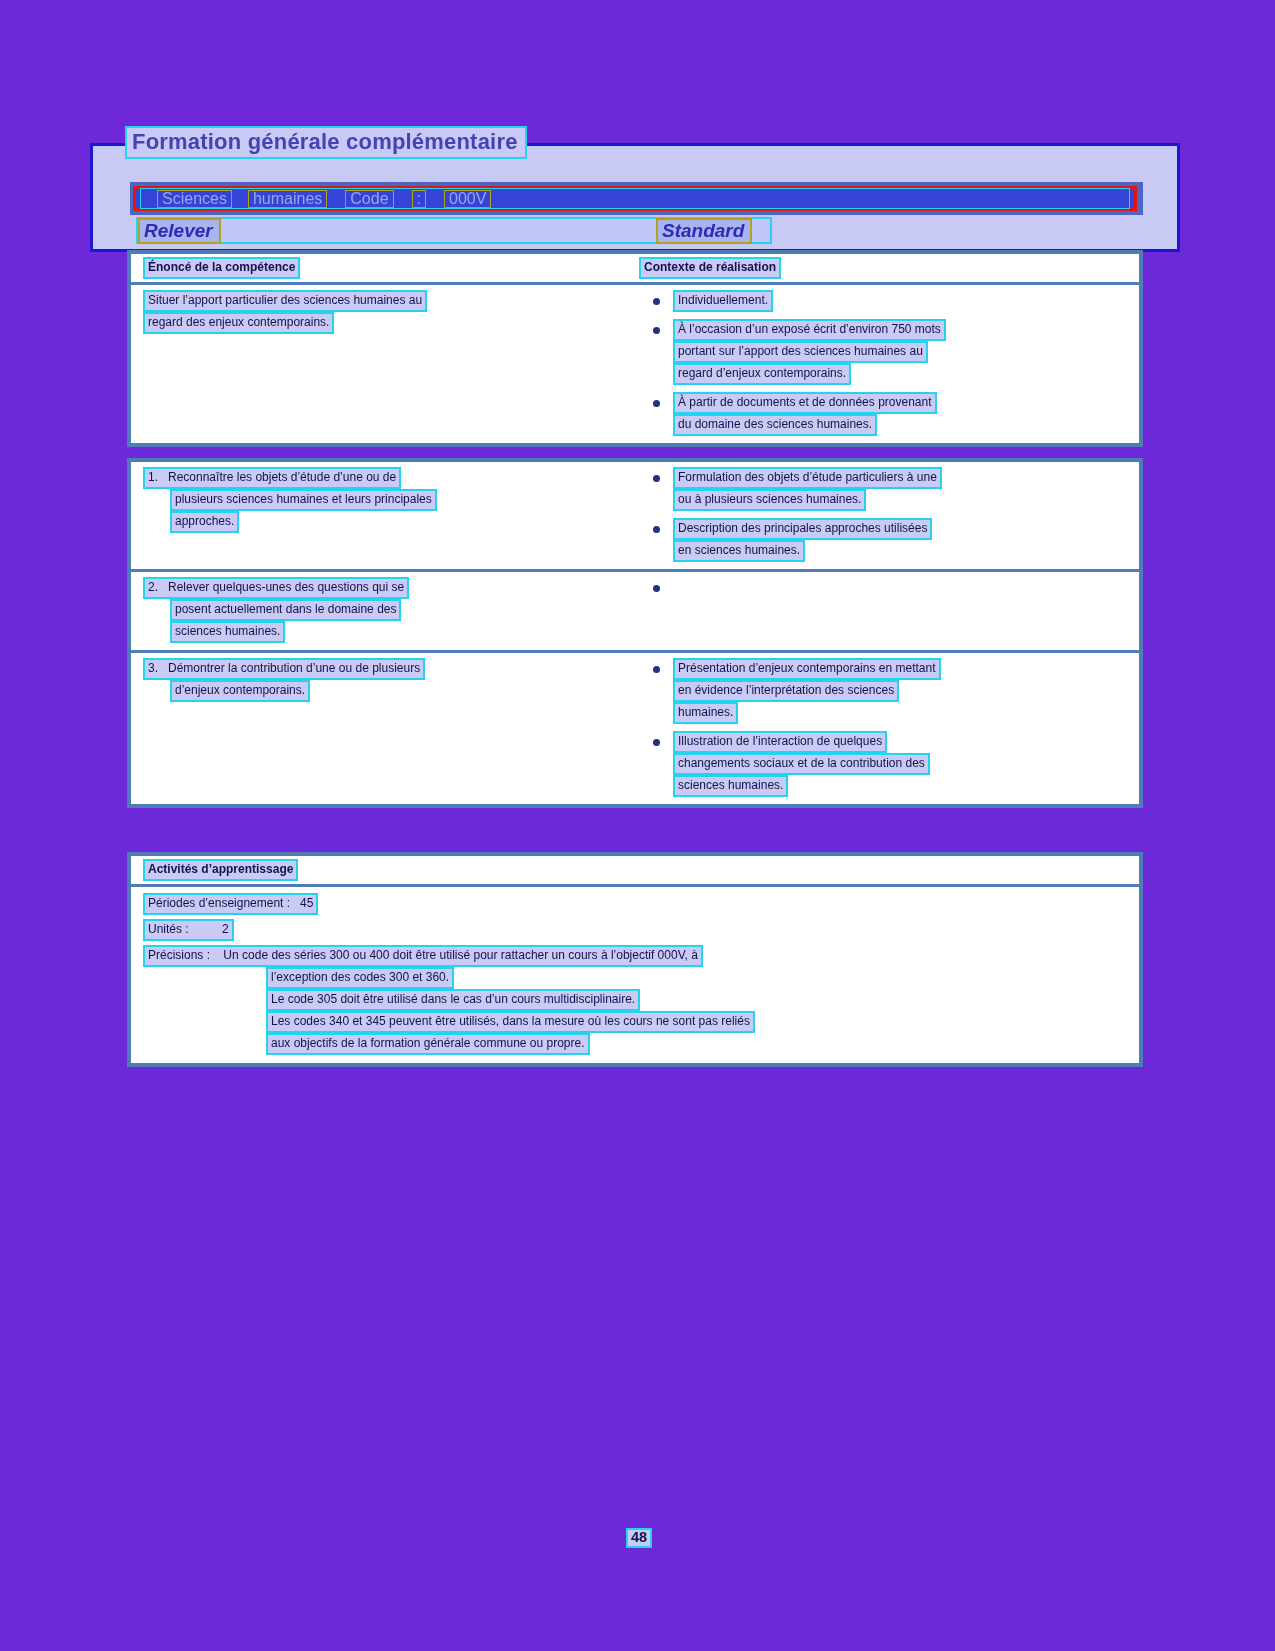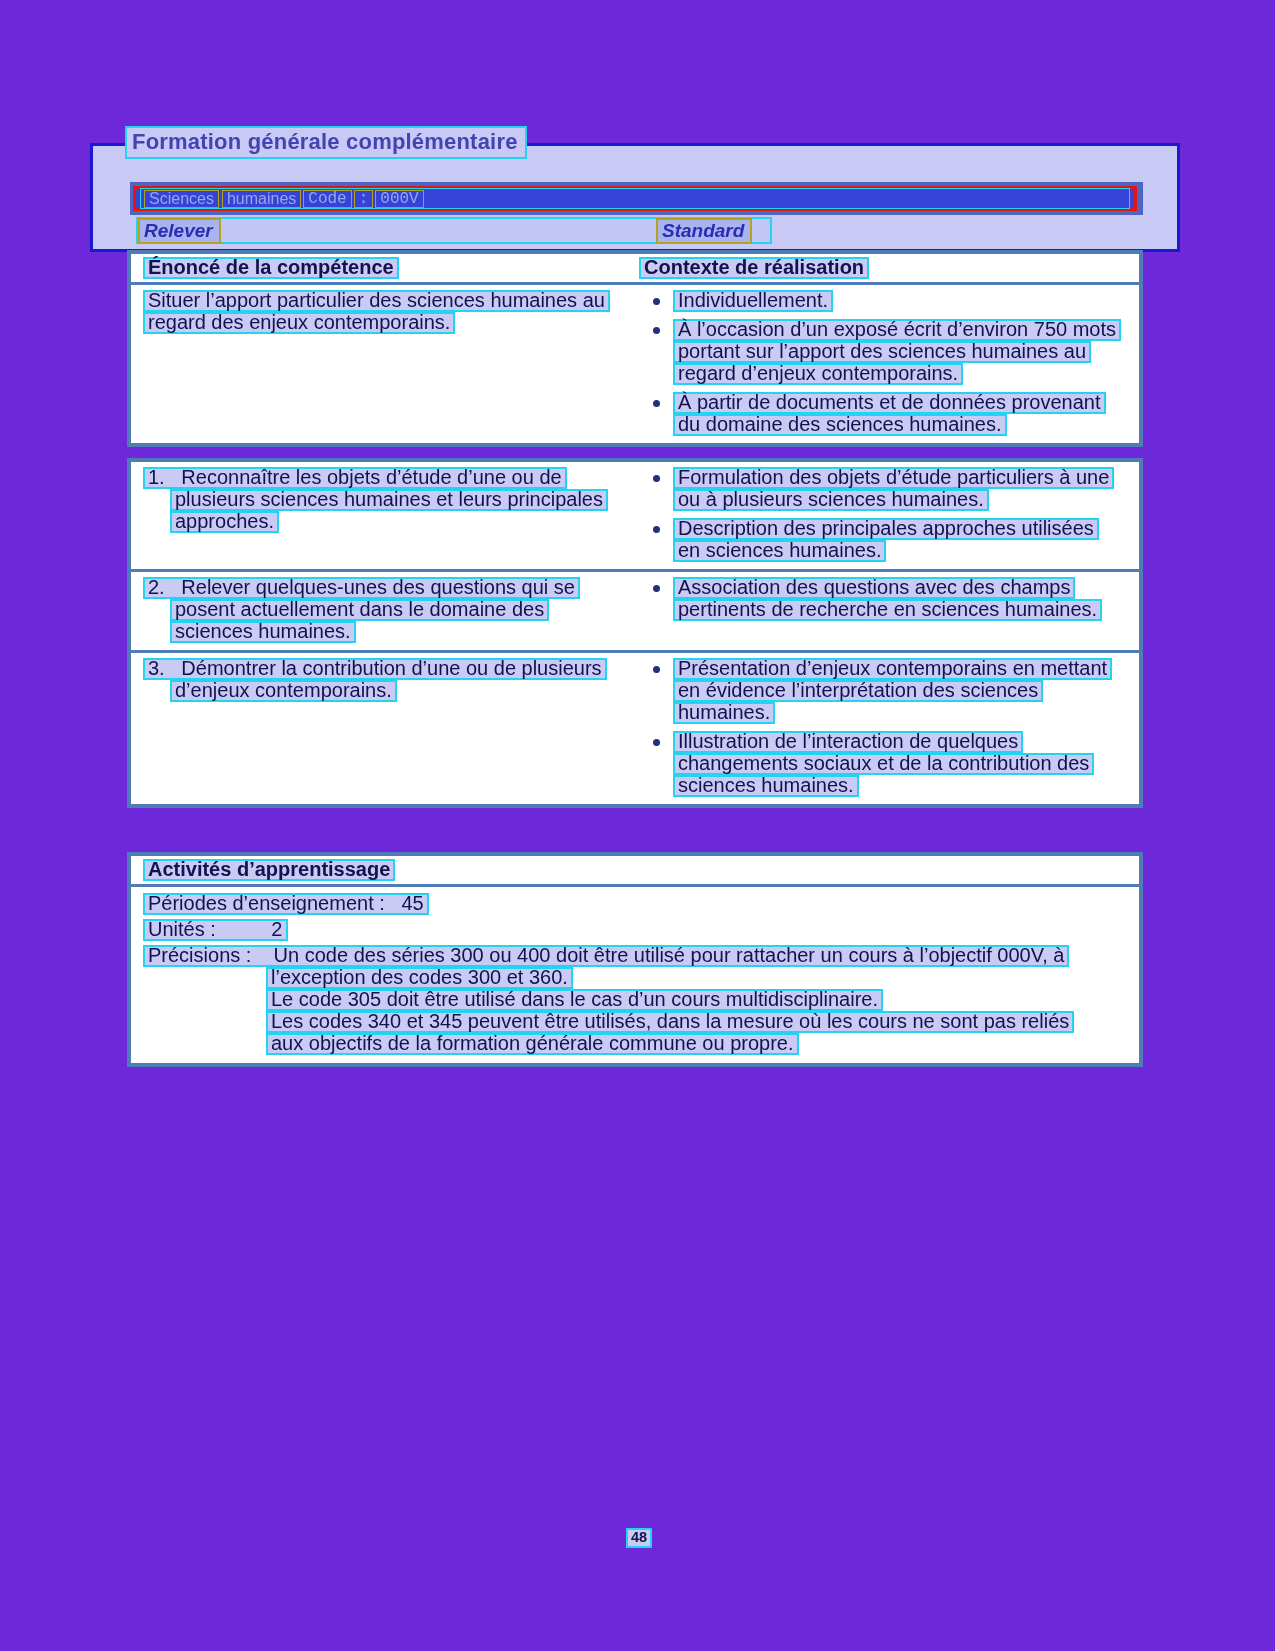--- a/index.html
+++ b/index.html
@@ -16,22 +16,22 @@
              color:var(--title_color,#4343b4);letter-spacing:.2px;}
   .band{position:absolute;left:130px;top:182px;width:1013px;height:33px;
         background:var(--band_bg,#4d66c4);z-index:2;}
   .redbar{position:absolute;left:3px;top:4px;right:6px;bottom:4px;
           border:3px solid var(--bar_outline,#e41414);background:var(--bar_bg,#3543d6);
           display:flex;align-items:center;}
   .barline{flex:1;display:flex;align-items:center;margin:0 4px;height:19px;
            border:1px solid var(--hl_border,#22d4f2);}
   .wbox{display:inline-block;border:1px solid var(--wbox_border,#b2a21e);
         color:var(--bar_text,#9aa6ea);font-size:16px;line-height:16px;
-        padding:0 4px;margin-left:3px;white-space:pre;}
-  .wbox.code-side{margin-left:2px;font-family:Liberation Mono, monospace;}
+        padding:0 4px;margin-left:16px;white-space:pre;}
+  .wbox.code-side{margin-left:18px;}
   .push{margin-left:auto;}
   .objstd{position:absolute;left:136px;top:217px;width:636px;height:27px;z-index:2;
           border:2px solid var(--hl_border,#22d4f2);background:#c2c6f6;box-sizing:border-box;}
   .ybox{position:absolute;top:-1px;border:2px solid var(--wbox_border,#b2a21e);
         background:var(--label_box_bg,#a9b3ee);color:var(--label_text,#2b2bb6);
         font-weight:bold;font-style:italic;font-size:19px;line-height:21px;
         padding:0 6px 1px 4px;white-space:pre;}
 
   
   .tbl{position:absolute;left:127px;width:1016px;background:#fff;
@@ -39,21 +39,21 @@
   .t1{top:250px;} .t2{top:458px;} .t3{top:852px;}
   .thead{display:flex;border-bottom:3px solid var(--tbl_border,#4f7cb6);padding:3px 0;}
   .trow{display:flex;padding:5px 0 7px 0;}
   .trow.sep{border-bottom:3px solid var(--tbl_border,#4f7cb6);}
   .cl{width:508px;flex:none;padding-left:12px;box-sizing:border-box;}
   .cr{flex:1;}
   .hd-hl{font-weight:bold;font-size:18px;}
   .line{height:22px;white-space:nowrap;}
   .hl{display:inline-block;background:var(--hl_bg,#c9cbf4);
       border:2px solid var(--hl_border,#22d4f2);
-      color:var(--ink,#12124e);font-size:20px;line-height:17px;
+      color:var(--ink,#12124e);font-size:12px;line-height:17px;
       padding:0 3px 1px 3px;white-space:pre;}
   .ind{margin-left:27px;}
   .pind{margin-left:123px;}
   .crit{display:flex;margin-bottom:7px;}
   .crit:last-child{margin-bottom:0;}
   .dot{width:34px;flex:none;position:relative;}
   .dot::after{content:"";position:absolute;left:14px;top:8px;width:7px;height:7px;
               border-radius:50%;background:var(--bullet,#223080);}
   .t3 .content{padding:6px 0 8px 12px;}
   .gap4{margin-bottom:4px;}
@@ -153,24 +153,20 @@
 
     <div class="trow sep">
       <div class="cl">
         <div class="line"><span class="hl">2.   Relever quelques-unes des questions qui se</span></div>
         <div class="line"><span class="hl ind">posent actuellement dans le domaine des</span></div>
         <div class="line"><span class="hl ind">sciences humaines.</span></div>
       </div>
       <div class="cr">
         <div class="crit">
           <div class="dot"></div>
-          <div>
-            <div class="line"><span class="hl">Association des questions avec des champs</span></div>
-            <div class="line"><span class="hl">pertinents de recherche en sciences humaines.</span></div>
-          </div>
         </div>
       </div>
     </div>
 
     <div class="trow">
       <div class="cl">
         <div class="line"><span class="hl">3.   Démontrer la contribution d’une ou de plusieurs</span></div>
         <div class="line"><span class="hl ind">d’enjeux contemporains.</span></div>
       </div>
       <div class="cr">

